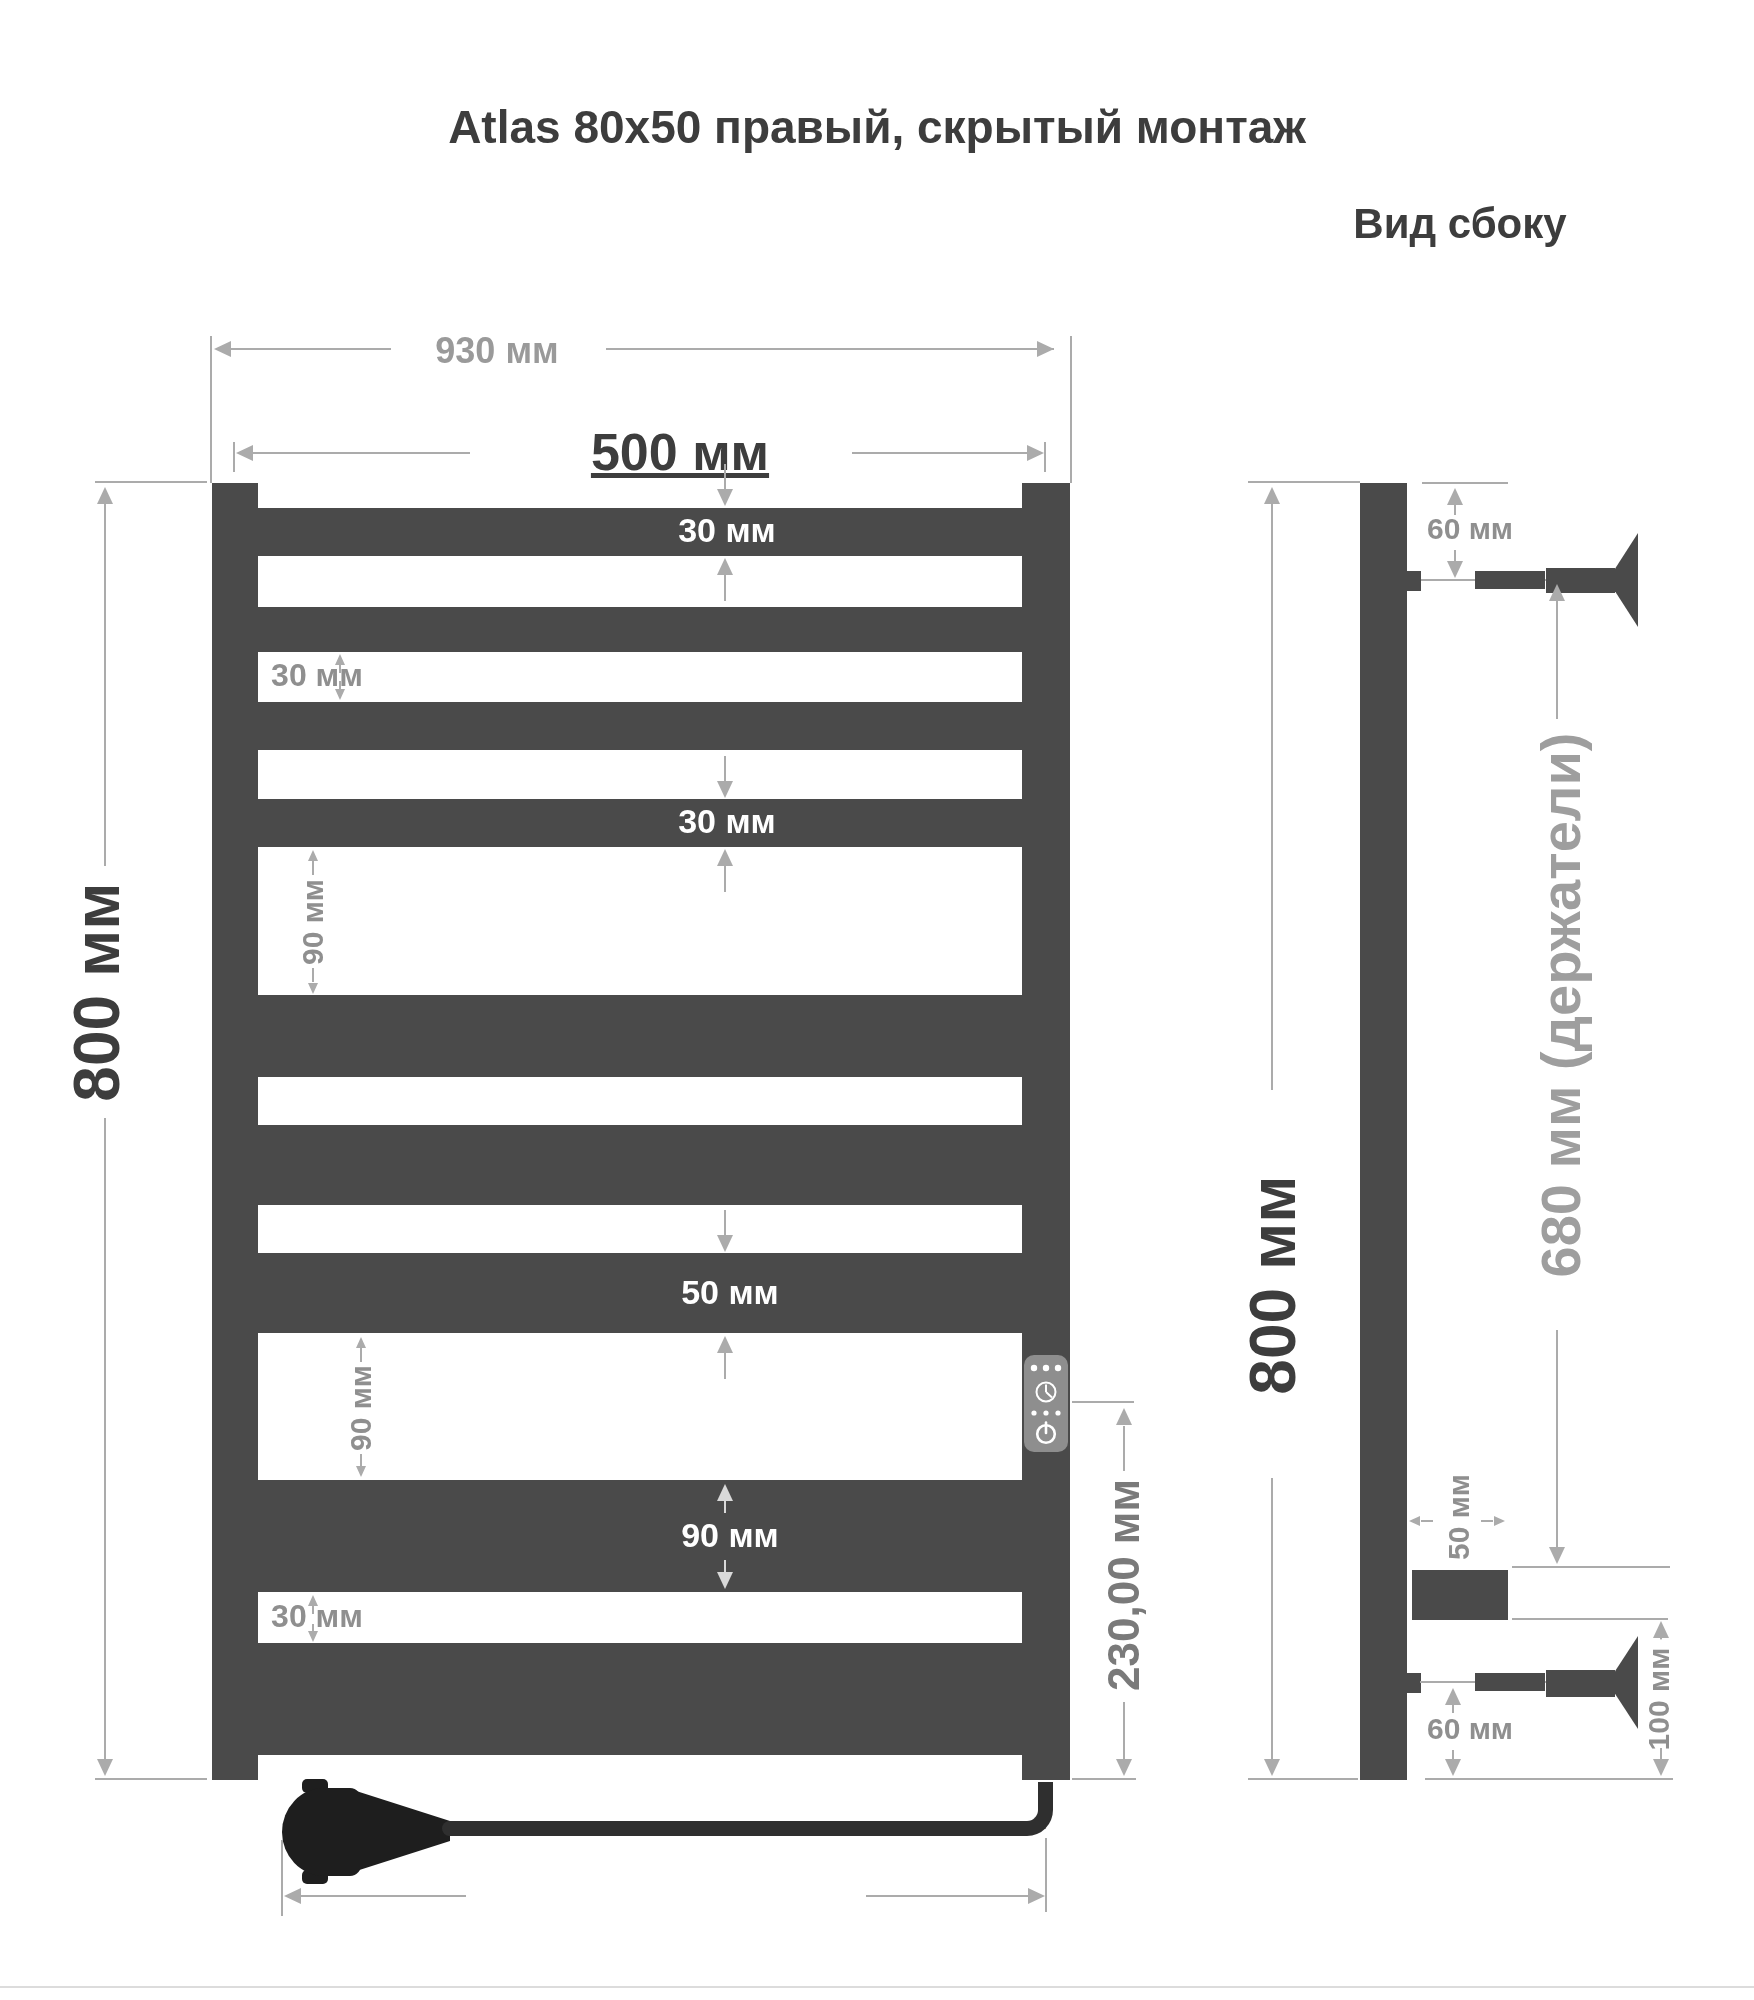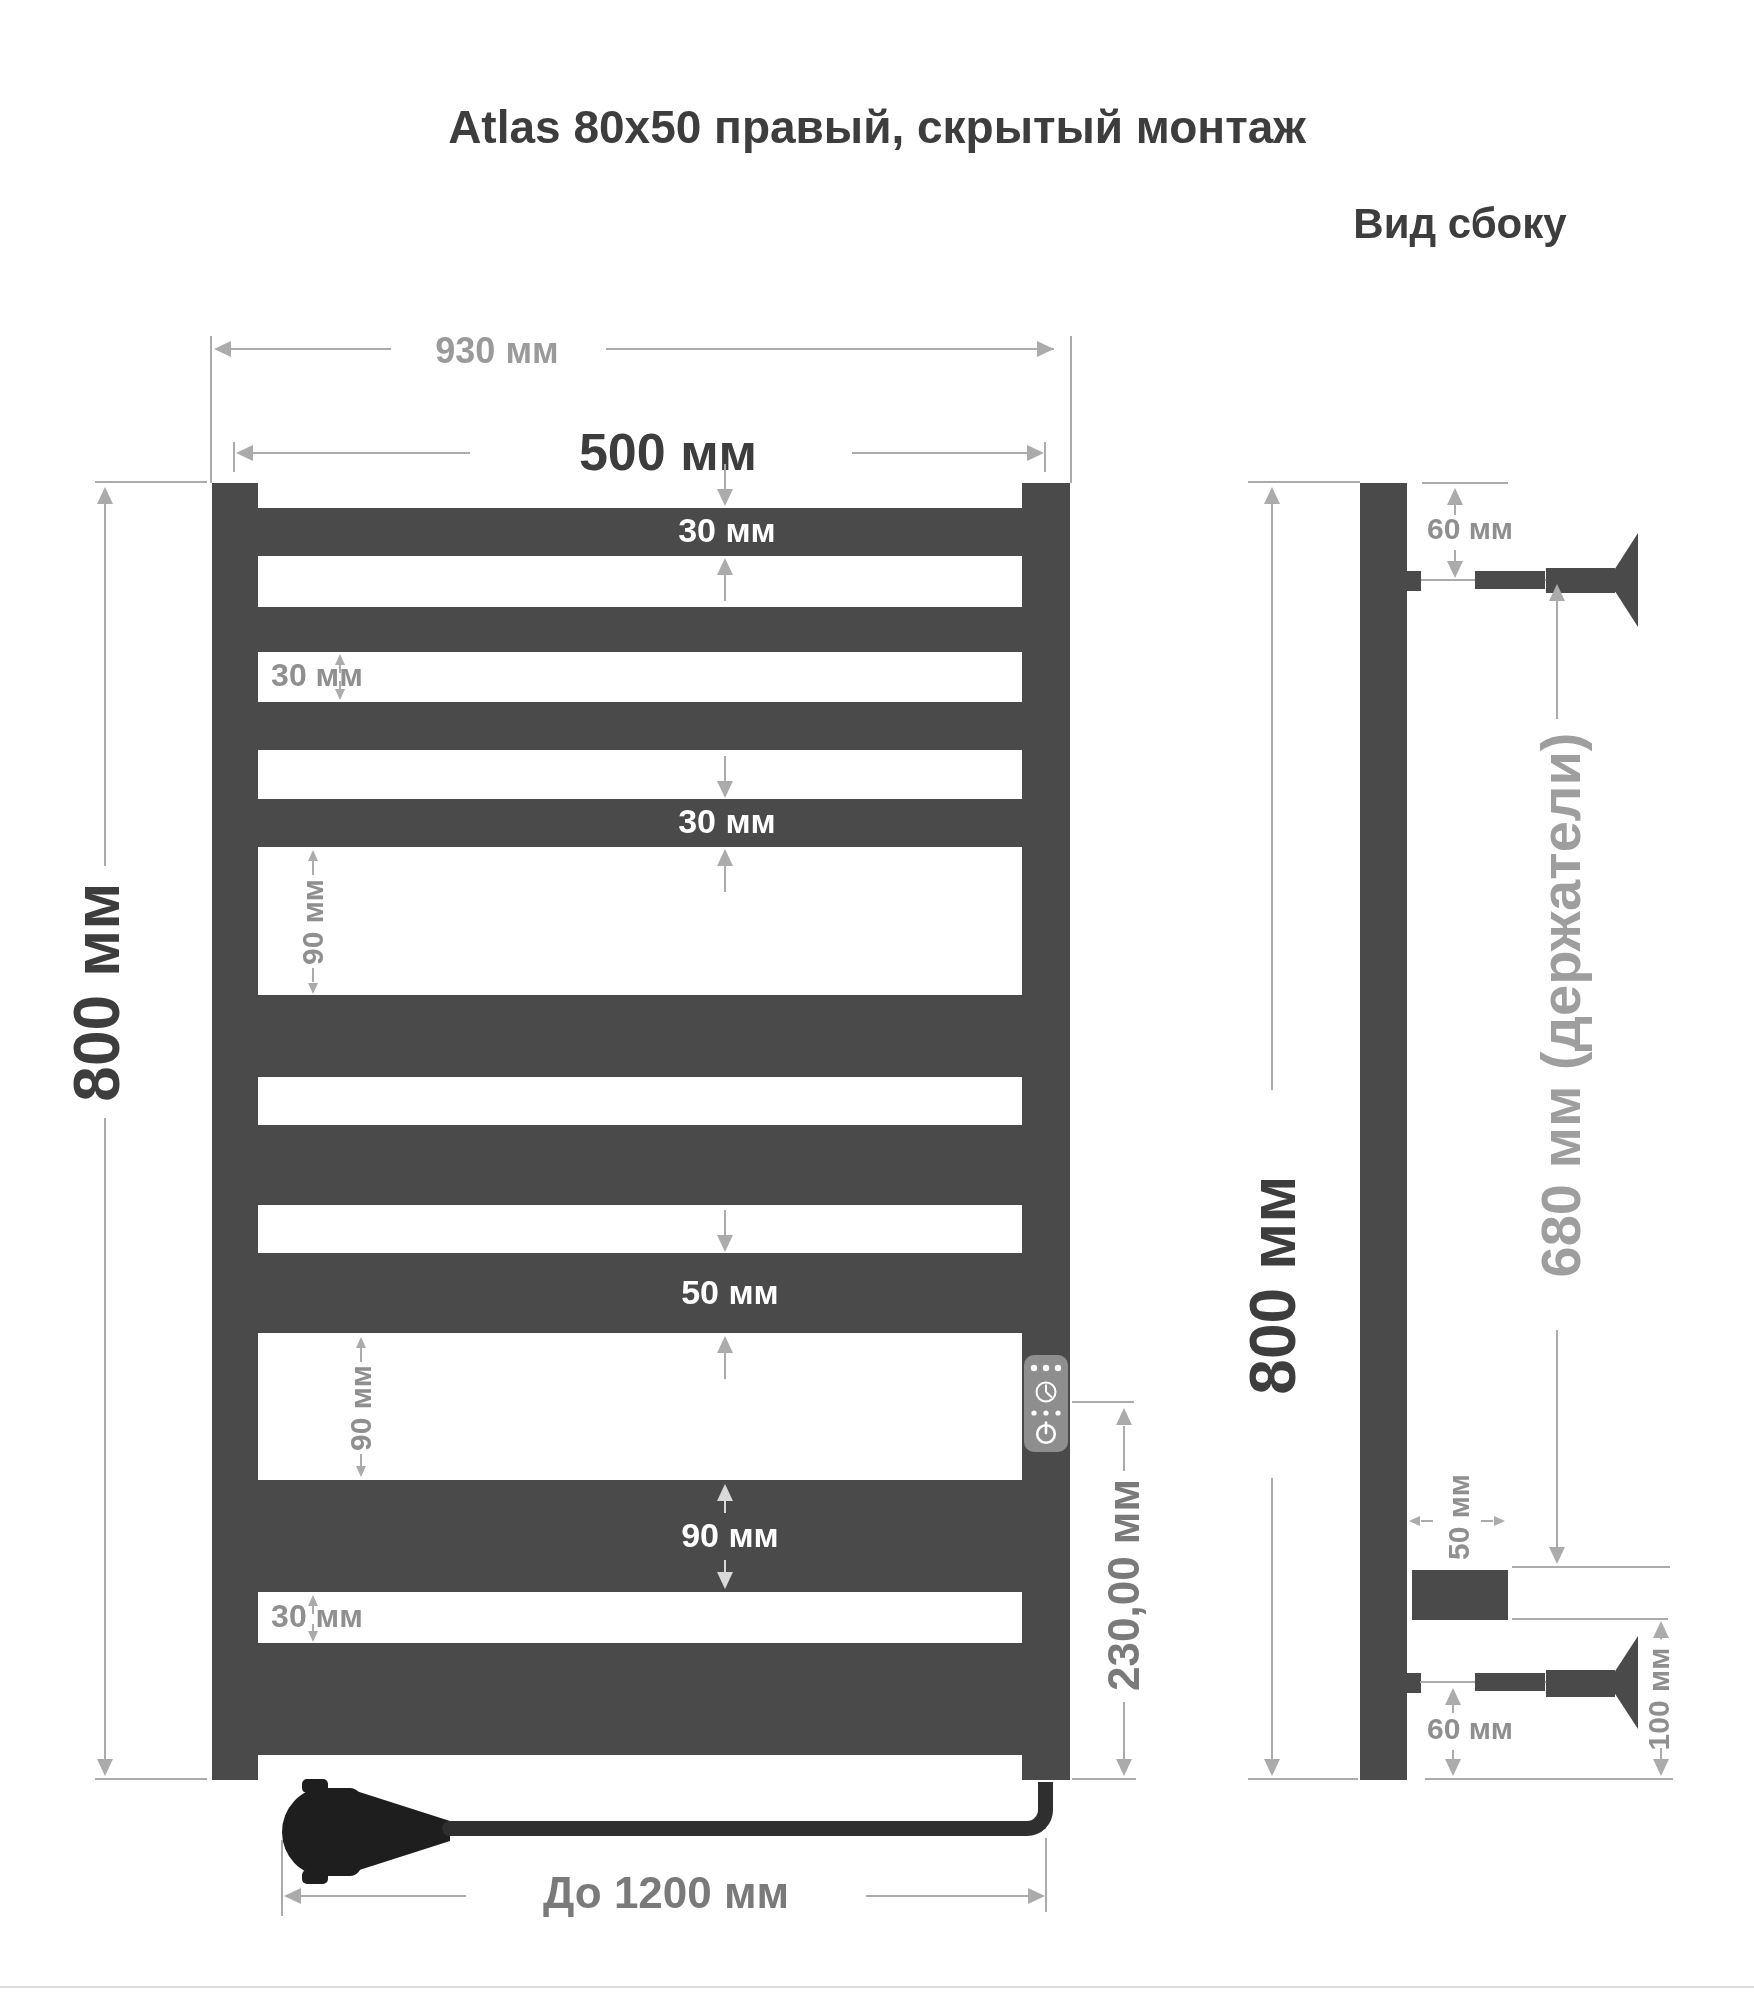--- a/index.html
+++ b/index.html
@@ -59,21 +59,21 @@
   <div class="ln hl" style="left:606px;top:348px;width:448px;"></div>
   <div class="ah ah-r" style="left:1037px;top:341px;"></div>
   <div class="txt t-530" style="left:347px;top:330px;width:300px;">930 мм</div>
 
   <div class="ln vl" style="left:233px;top:442px;height:30px;"></div>
   <div class="ln vl" style="left:1044px;top:442px;height:30px;"></div>
   <div class="ah ah-l" style="left:236px;top:445px;"></div>
   <div class="ln hl" style="left:253px;top:452px;width:217px;"></div>
   <div class="ln hl" style="left:852px;top:452px;width:176px;"></div>
   <div class="ah ah-r" style="left:1027px;top:445px;"></div>
-  <div class="txt t-500" style="left:468px;top:422px;width:400px;">500 мм</div>
+  <div class="txt t-500" style="left:480px;top:422px;width:400px;text-decoration:underline;">500 мм</div>
 
   <div class="ln hl" style="left:95px;top:481px;width:112px;"></div>
   <div class="ln hl" style="left:95px;top:1778px;width:112px;"></div>
   <div class="ah ah-u" style="left:97px;top:487px;"></div>
   <div class="ln vl" style="left:104px;top:504px;height:362px;"></div>
   <div class="ln vl" style="left:104px;top:1118px;height:644px;"></div>
   <div class="ah ah-d" style="left:97px;top:1759px;"></div>
   <div class="txt t-800 rot wbg" style="left:97px;top:992px;">800 мм</div>
 
   <div class="steel" style="left:212px;top:483px;width:46px;height:1297px;"></div>
@@ -170,21 +170,20 @@
   <div class="abs plug" style="left:302px;top:1779px;width:26px;height:14px;border-radius:5px;"></div>
   <div class="abs plug" style="left:302px;top:1870px;width:26px;height:14px;border-radius:5px;"></div>
   <div class="abs plug" style="left:282px;top:1788px;width:80px;height:88px;border-radius:42px 12px 12px 42px / 44px 14px 14px 44px;"></div>
   <div class="abs plug" style="left:350px;top:1789px;width:100px;height:84px;clip-path:polygon(0 0,100% 38%,100% 62%,0 100%);"></div>
   <div class="abs cable" style="left:442px;top:1821px;width:572px;height:15px;border-radius:8px;"></div>
   <div class="abs" style="left:1007px;top:1782px;width:46px;height:54px;border-right:15px solid #2f2f2f;border-bottom:15px solid #2f2f2f;border-bottom-right-radius:26px;box-sizing:border-box;"></div>
 
   <div class="ln vl" style="left:281px;top:1840px;height:76px;"></div>
   <div class="ah ah-l" style="left:284px;top:1888px;"></div>
   <div class="ln hl" style="left:301px;top:1895px;width:165px;"></div>
-  <div class="txt t-mid" style="left:466px;top:1868px;width:400px;">До 1200 мм</div>
   <div class="ln hl" style="left:866px;top:1895px;width:162px;"></div>
   <div class="ah ah-r" style="left:1028px;top:1888px;"></div>
   <div class="ln vl" style="left:1045px;top:1838px;height:74px;"></div>
 
   <div class="ln hl" style="left:1248px;top:481px;width:112px;"></div>
   <div class="ln hl" style="left:1248px;top:1778px;width:110px;"></div>
   <div class="ah ah-u" style="left:1264px;top:487px;"></div>
   <div class="ln vl" style="left:1271px;top:504px;height:586px;"></div>
   <div class="txt t-800 rot wbg" style="left:1273px;top:1285px;">800 мм</div>
   <div class="ln vl" style="left:1271px;top:1478px;height:284px;"></div>

